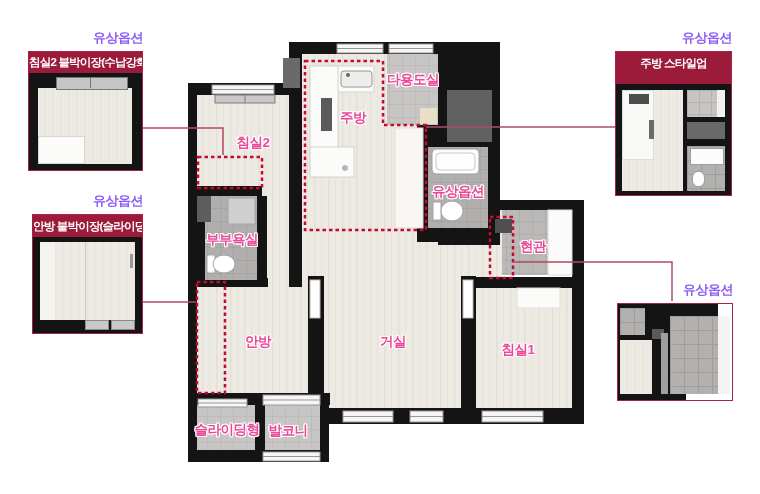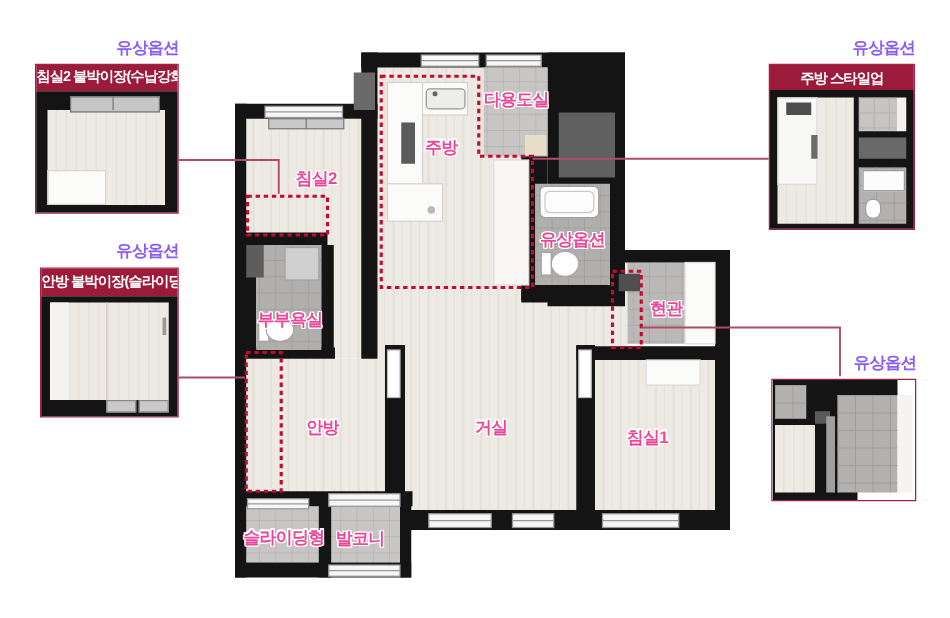--- a/index.html
+++ b/index.html
@@ -156,21 +156,21 @@
     <path d="M426,127 H615"></path>
     <path d="M513,262 H672 V301"></path>
   </g>
 </svg>
 
 <div class="room-label" style="left:253px;top:143px">침실2</div>
 <div class="room-label" style="left:353px;top:118px">주방</div>
 <div class="room-label" style="left:413px;top:80px">다용도실</div>
 <div class="room-label" style="left:458px;top:192px">유상옵션</div>
 <div class="room-label" style="left:533px;top:247px">현관</div>
-<div class="room-label" style="left:232px;top:256px">부부욕실</div>
+<div class="room-label" style="left:232px;top:240px">부부욕실</div>
 <div class="room-label" style="left:258px;top:342px">안방</div>
 <div class="room-label" style="left:393px;top:342px">거실</div>
 <div class="room-label" style="left:518px;top:350px">침실1</div>
 <div class="room-label" style="left:227px;top:430px">슬라이딩형</div>
 <div class="room-label" style="left:288px;top:431px">발코니</div>
 
 <div class="callout" style="left:28px;top:29px;width:115px">
   <div class="tag">유상옵션</div>
   <div class="box">
     <div class="box-header" style="height:21px;line-height:21px">침실2 붙박이장(수납강화형)</div>
@@ -194,21 +194,21 @@
       <div class="abs" style="right:8%;top:18%;width:3px;height:14%;background:#9a9a9a"></div>
       <div class="abs" style="left:48%;bottom:3%;width:20%;height:9%;background:#c9c9c9;border:1px solid #8a8a8a"></div>
       <div class="abs" style="left:72%;bottom:3%;width:20%;height:9%;background:#c9c9c9;border:1px solid #8a8a8a"></div>
     </div>
   </div>
 </div>
 
 <div class="callout" style="left:615px;top:29px;width:117px">
   <div class="tag">유상옵션</div>
   <div class="box">
-    <div class="box-header" style="height:20px;line-height:22px">주방 스타일업</div>
+    <div class="box-header" style="height:32px;line-height:22px">주방 스타일업</div>
     <div class="thumb" style="height:111px;background:#141414">
       <div class="abs wood" style="left:5%;top:5%;width:53%;height:91%"></div>
       <div class="abs" style="left:5%;top:5%;width:26%;height:62%;background:#f8f8f6;border:1px solid #ddd"></div>
       <div class="abs" style="left:11%;top:9%;width:18%;height:9%;background:#4e4e4e"></div>
       <div class="abs" style="left:29%;top:32%;width:4%;height:18%;background:#6b6b6b"></div>
       <div class="abs tile-l" style="left:62%;top:5%;width:26%;height:25%"></div>
       <div class="abs" style="left:88%;top:5%;width:7%;height:25%;background:#f2f1ef"></div>
       <div class="abs" style="left:62%;top:34%;width:33%;height:16%;background:#696969"></div>
       <div class="abs tile-g" style="left:62%;top:56%;width:33%;height:40%"></div>
       <div class="abs" style="left:64%;top:58%;width:28%;height:13%;background:#fcfcfc;border:1px solid #9e9e9e"></div>

